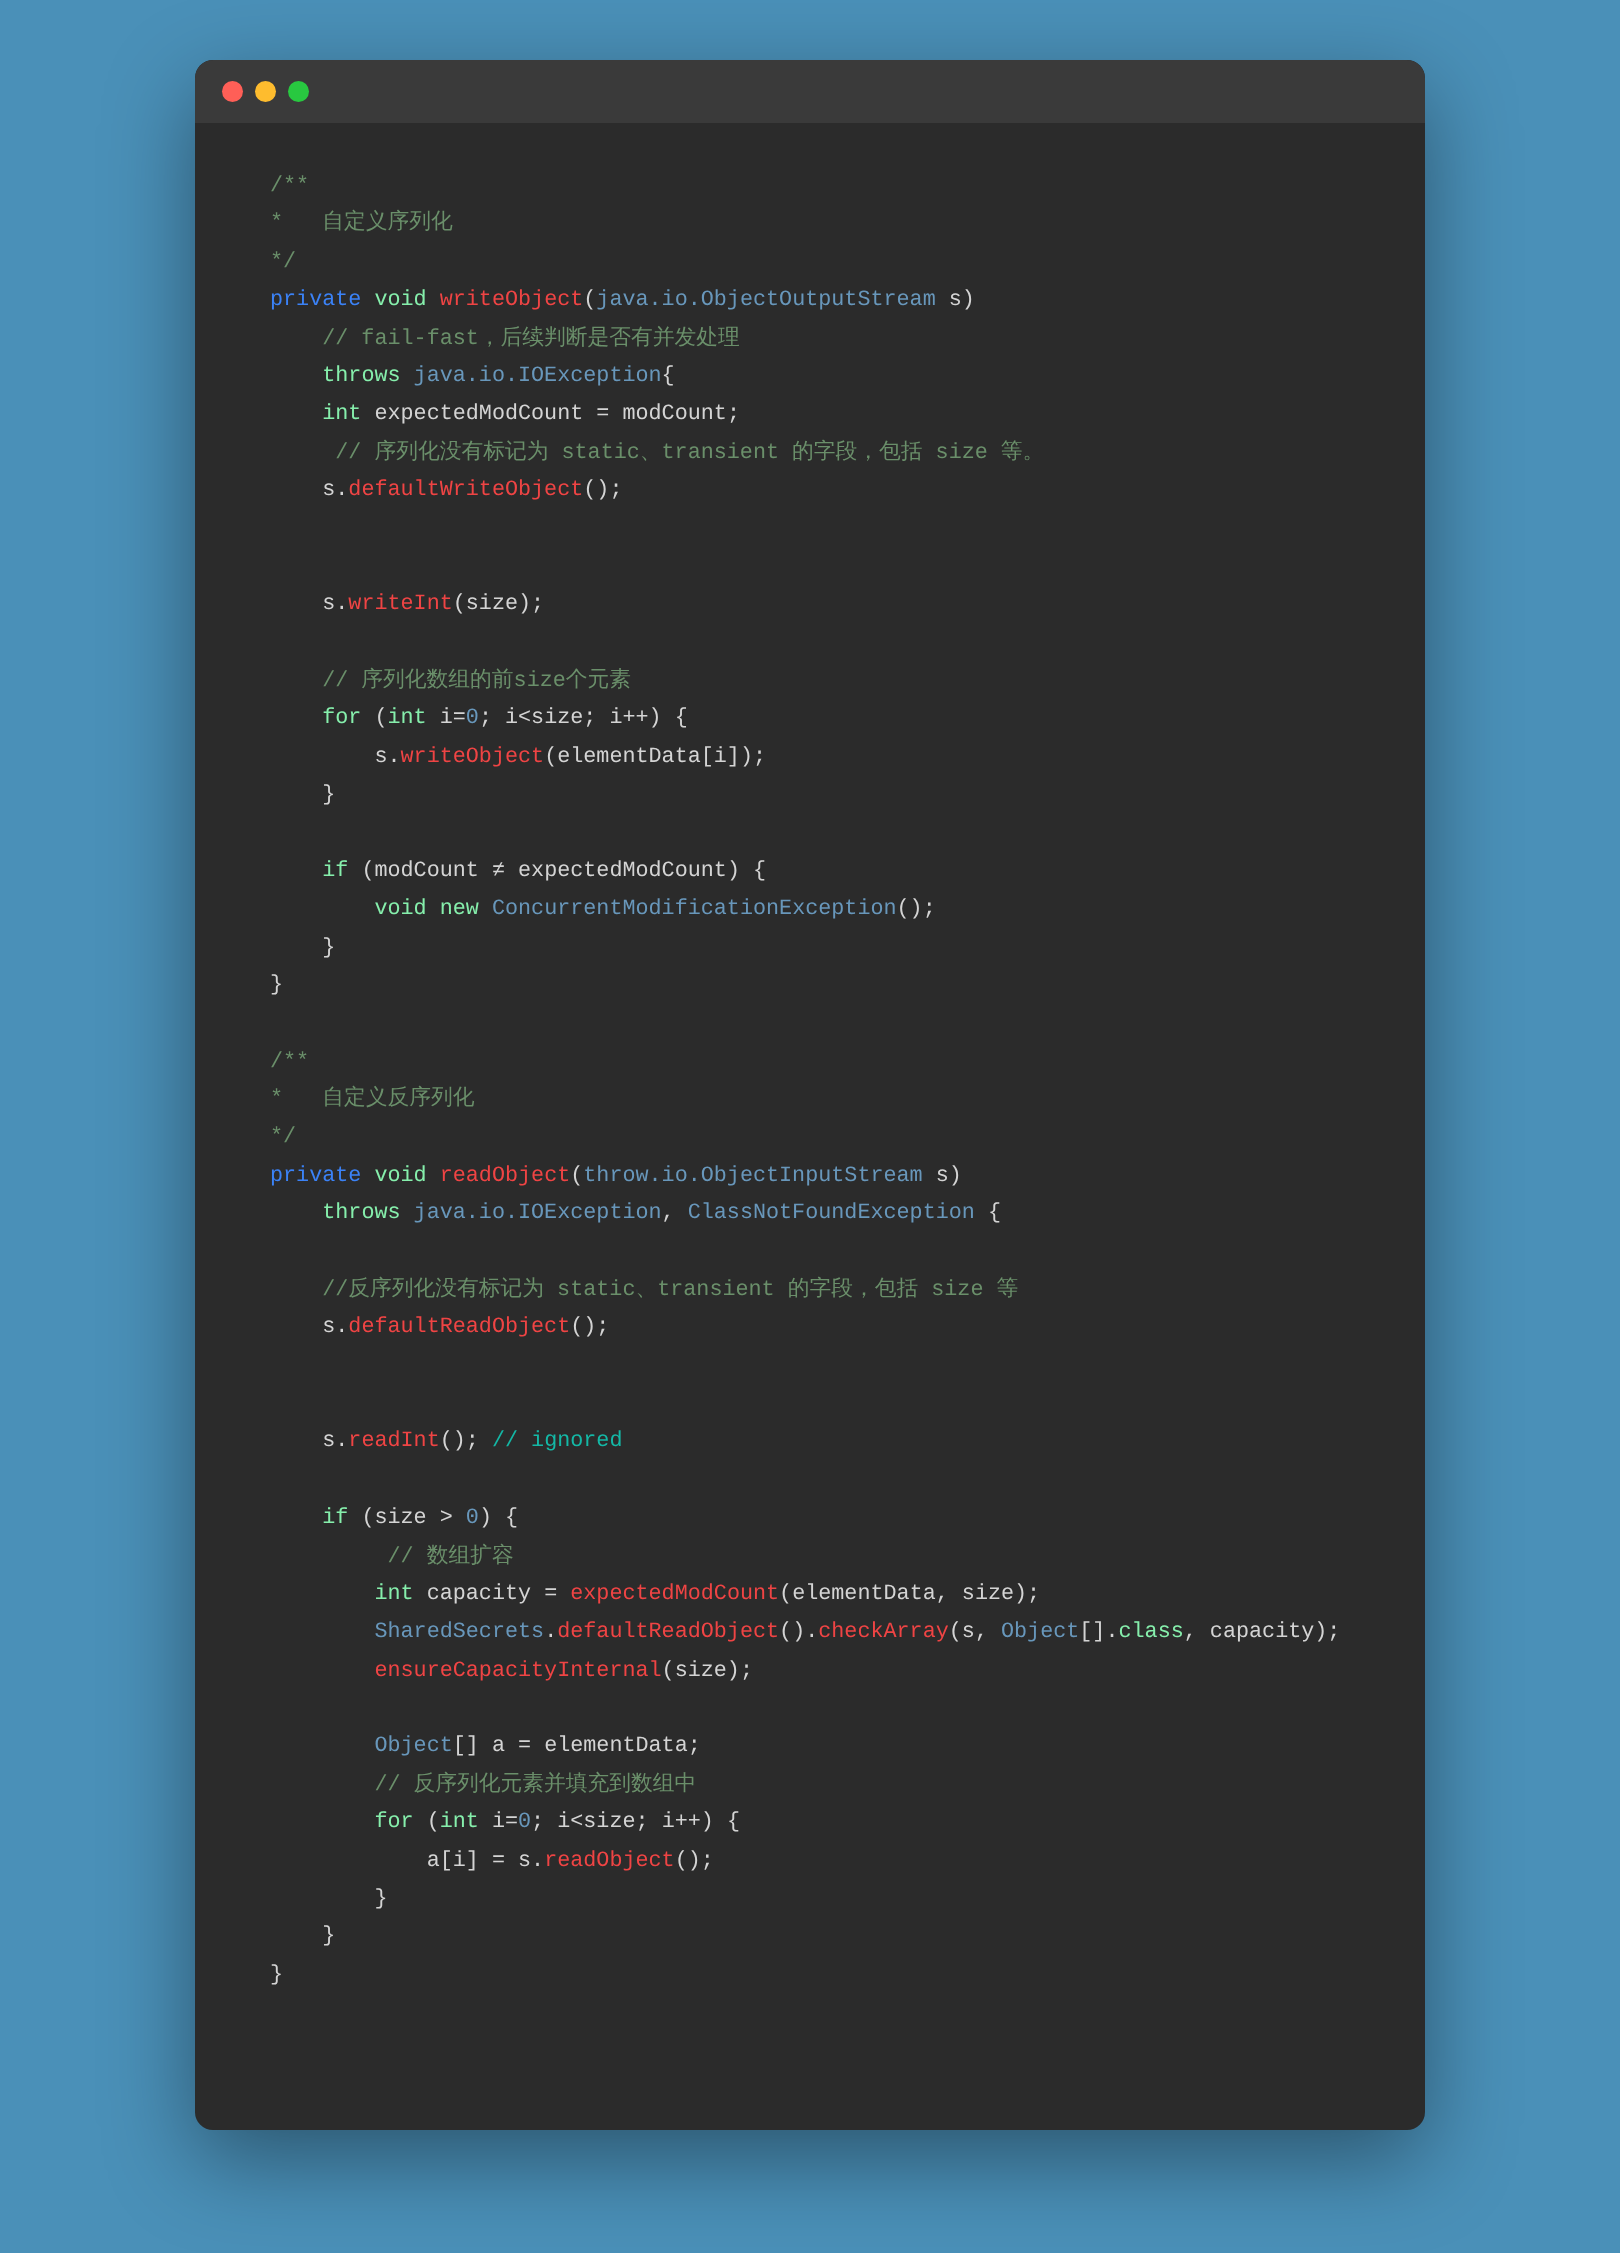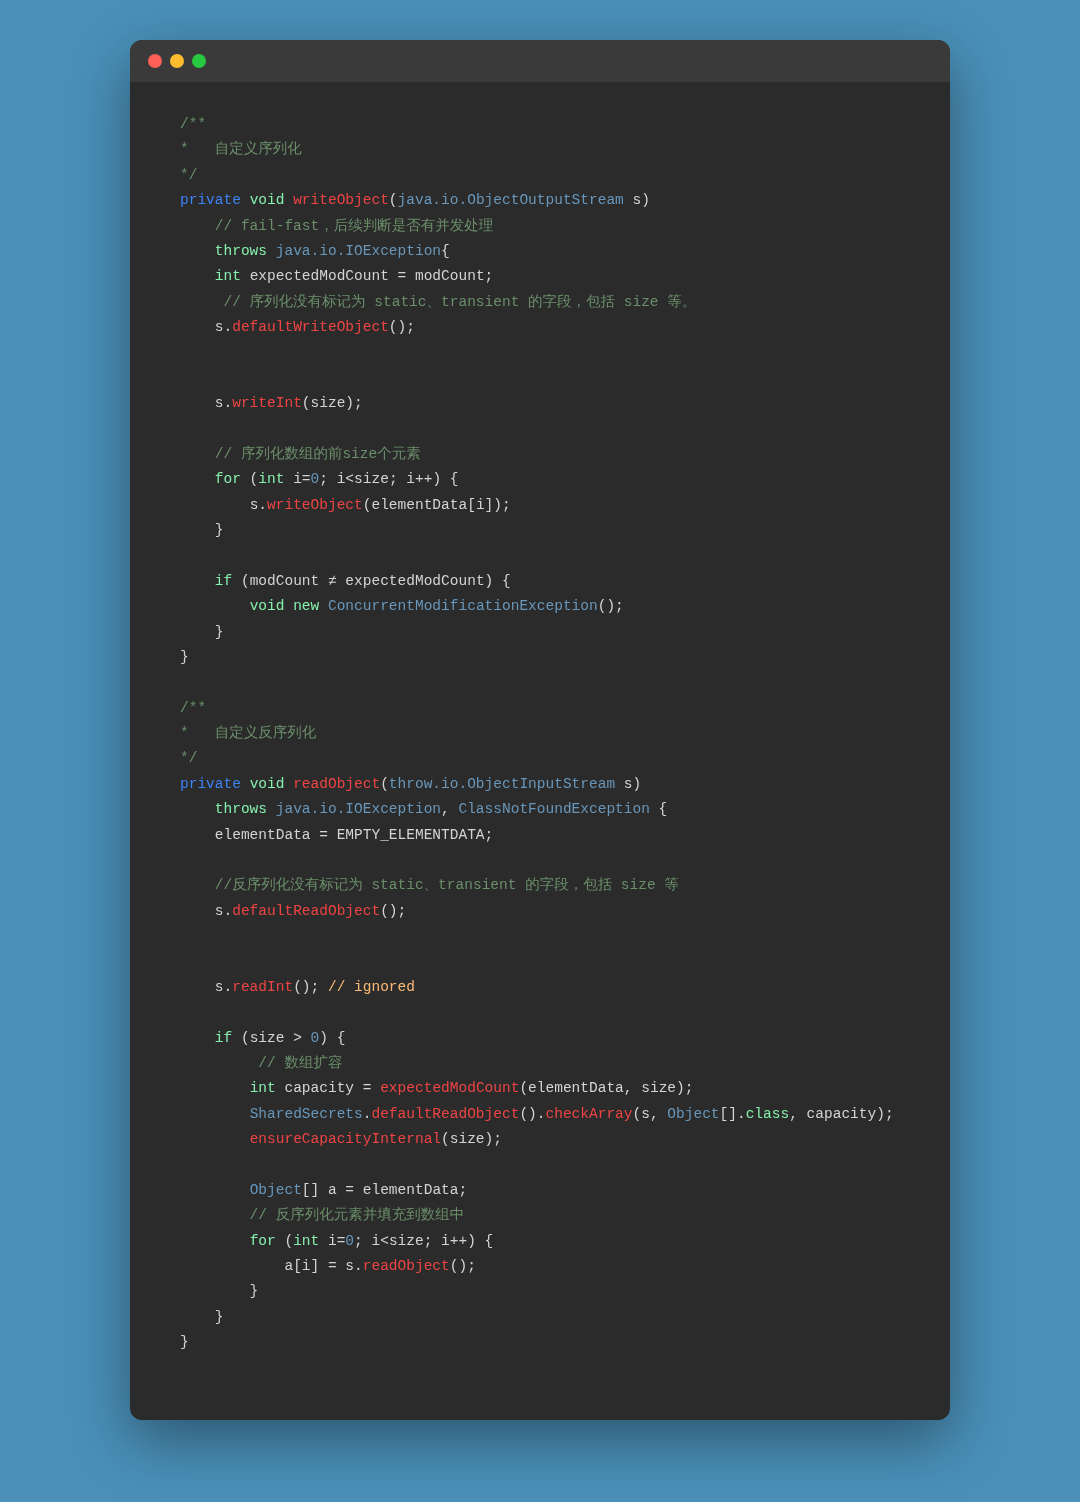--- a/index.html
+++ b/index.html
@@ -57,21 +57,21 @@
     
     .comment { color: #6a8f6a; }
     .keyword { color: #86efac; text-align: center; }
     .method-name { color: #ef4444; }
     .param-type { color: #6897bb; text-align: right; }
     .number { color: #6897bb; }
     .class-name { color: #6897bb; }
     .var { color: #d4d4d4; }
     .modifier { color: #3b82f6; }
     .javadoc { color: #6a8f6a; }
-    .inline-comment { color: #fdba74; margin-top: 44px; }
+    .inline-comment { color: #14b8a6; margin-top: 44px; }
   </style>
 </head>
 <body>
 
 <div class="window">
   <div class="titlebar">
     <div class="dot dot-red"></div>
     <div class="dot dot-yellow"></div>
     <div class="dot dot-green"></div>
   </div>
@@ -99,21 +99,20 @@
     <span class="line">        <span class="keyword">void</span> <span class="keyword">new</span> <span class="class-name">ConcurrentModificationException</span>();</span>
     <span class="line">    }</span>
     <span class="line">}</span>
     <span class="line"> </span>
 
     <span class="line javadoc">/**</span>
     <span class="line javadoc">*   自定义反序列化</span>
     <span class="line javadoc">*/</span>
     <span class="line"><span class="modifier">private</span> <span class="keyword">void</span> <span class="method-name">readObject</span>(<span class="param-type">throw.io.ObjectInputStream</span> <span class="var">s</span>)</span>
     <span class="line">    <span class="keyword">throws</span> <span class="param-type">java.io.IOException</span>, <span class="class-name">ClassNotFoundException</span> {</span>
-    <span class="line">    <span class="var">elementData</span> = <span class="var">EMPTY_ELEMENTDATA</span>;</span>
     <span class="line"> </span>
     <span class="line comment">    //反序列化没有标记为 static、transient 的字段，包括 size 等</span>
     <span class="line">    <span class="var">s</span>.<span class="method-name">defaultReadObject</span>();</span>
     <span class="line"> </span>
     <span class="line"> </span>
     <span class="line">    <span class="var">s</span>.<span class="method-name">readInt</span>(); <span class="inline-comment">// ignored</span></span>
     <span class="line"> </span>
     <span class="line">    <span class="keyword">if</span> (<span class="var">size</span> &gt; <span class="number">0</span>) {</span>
     <span class="line comment">         // 数组扩容</span>
     <span class="line">        <span class="keyword">int</span> <span class="var">capacity</span> = <span class="method-name">expectedModCount</span>(<span class="var">elementData</span>, <span class="var">size</span>);</span>

